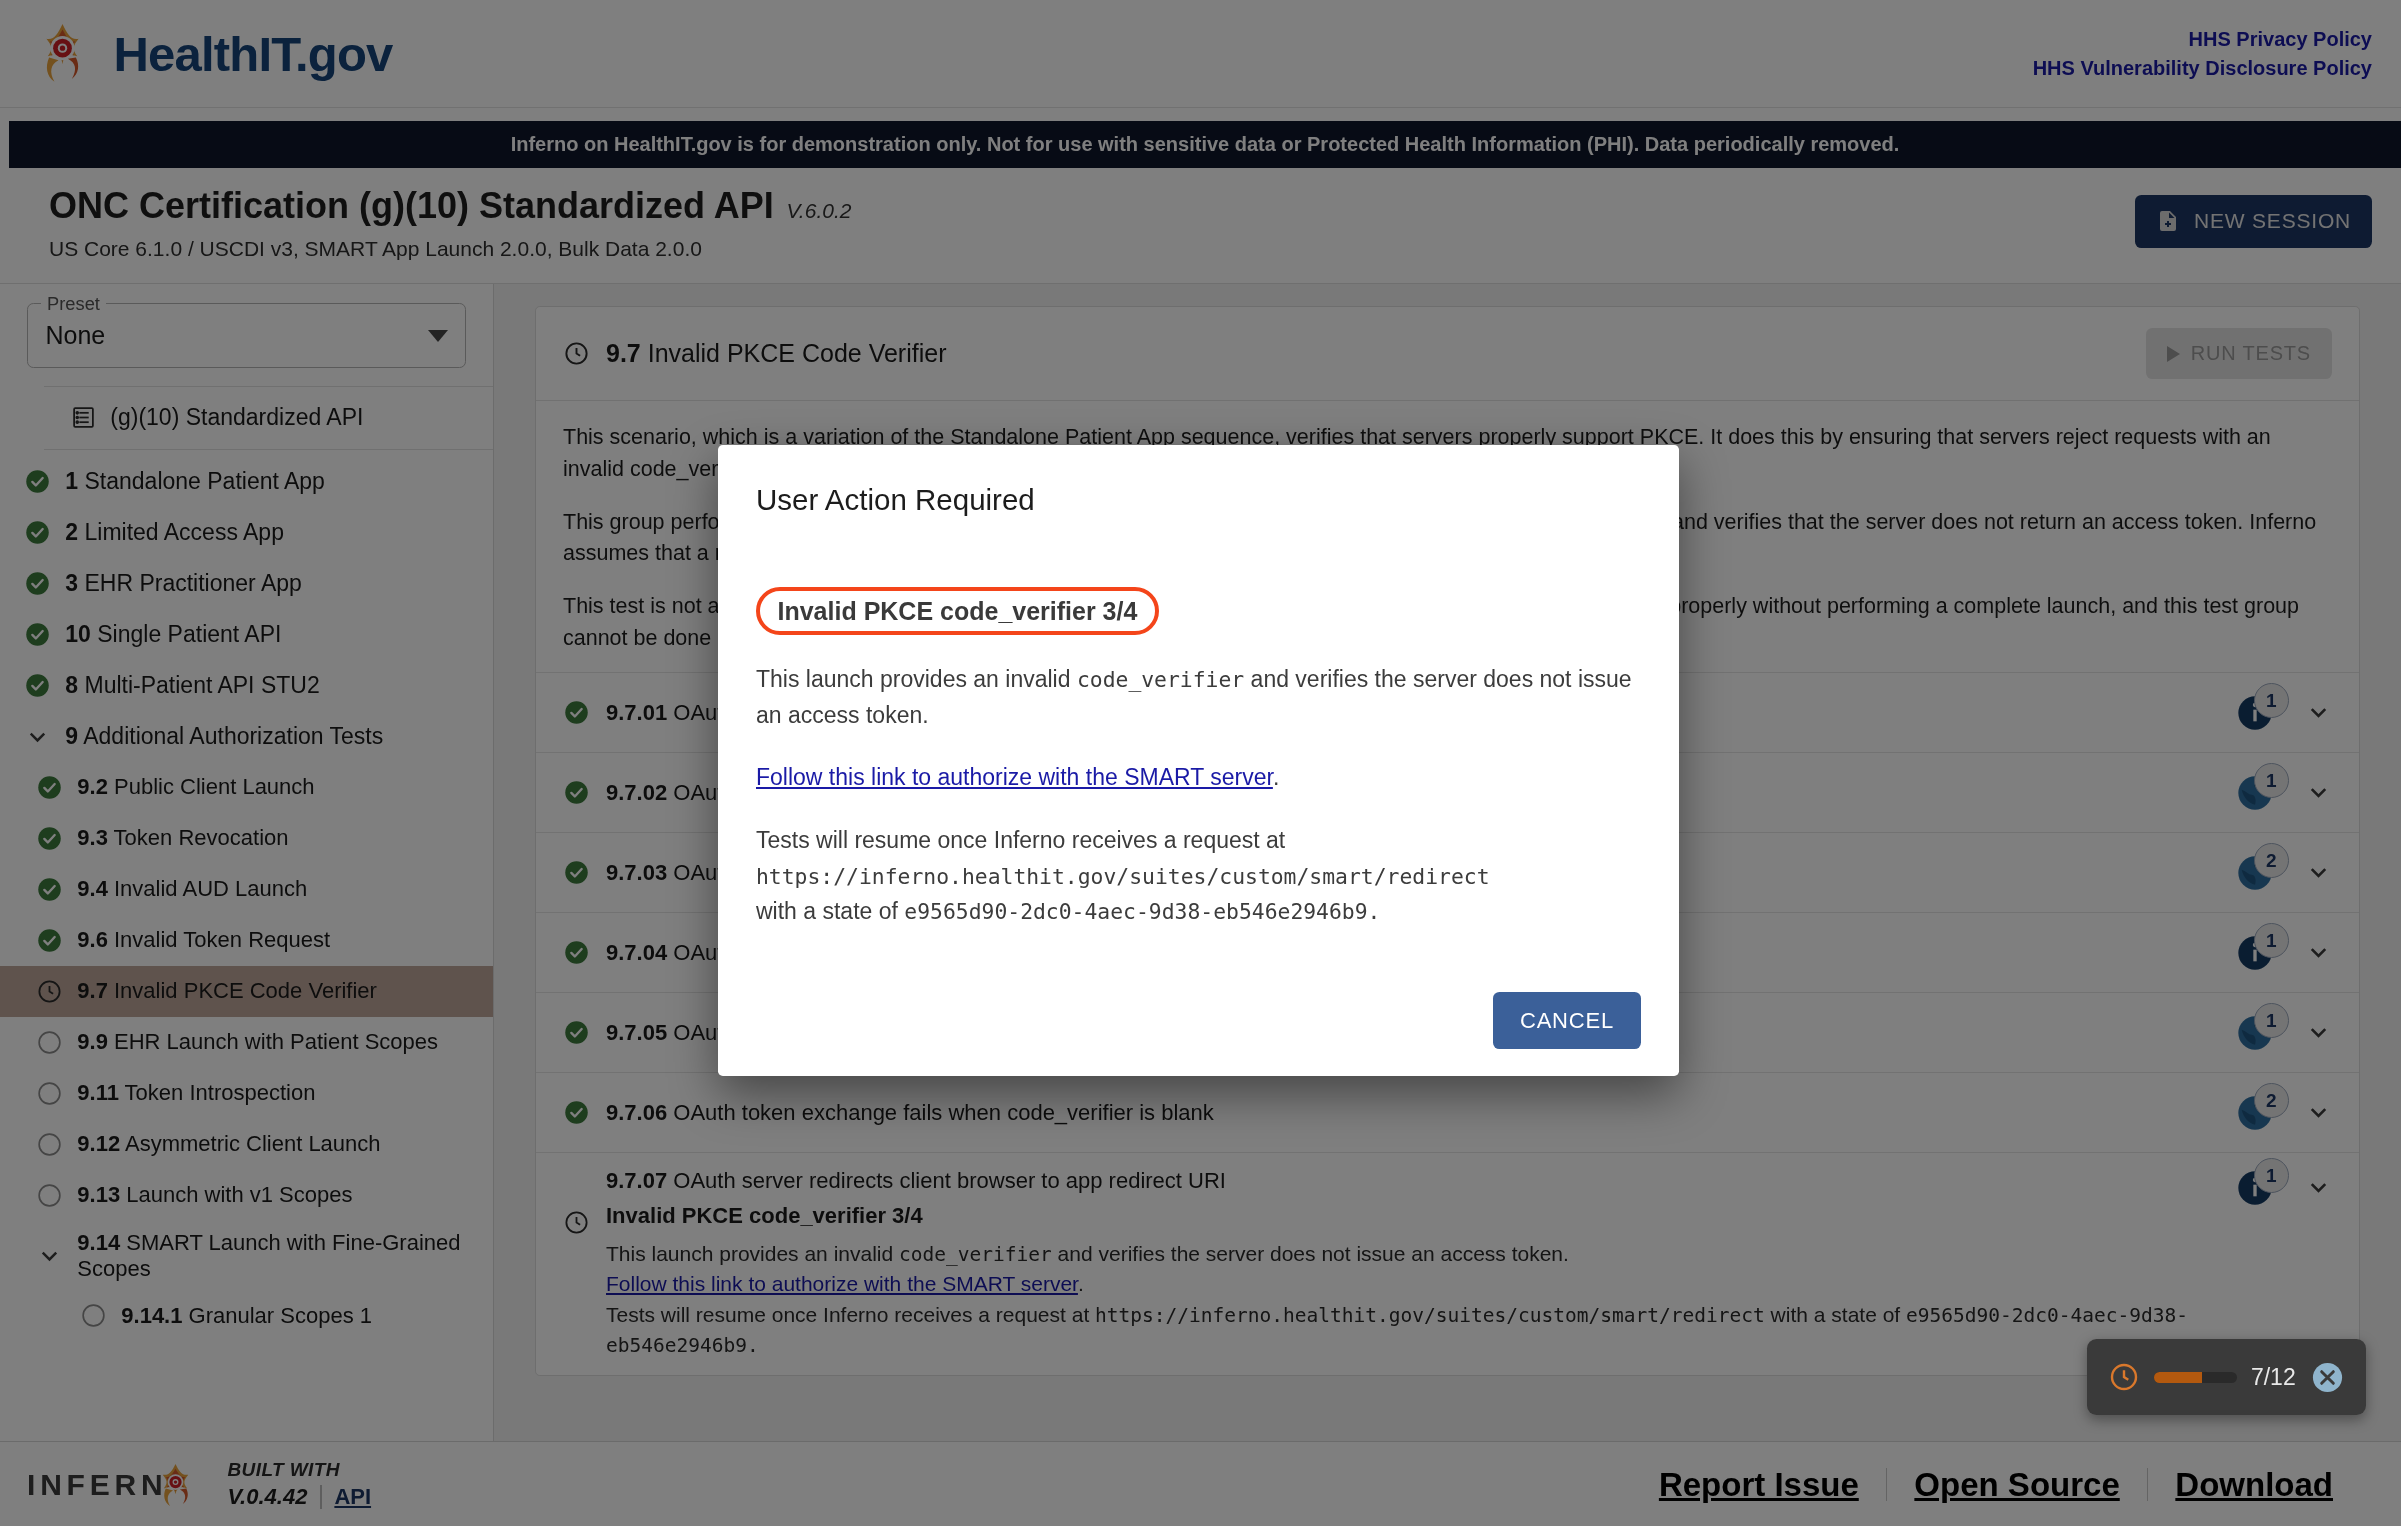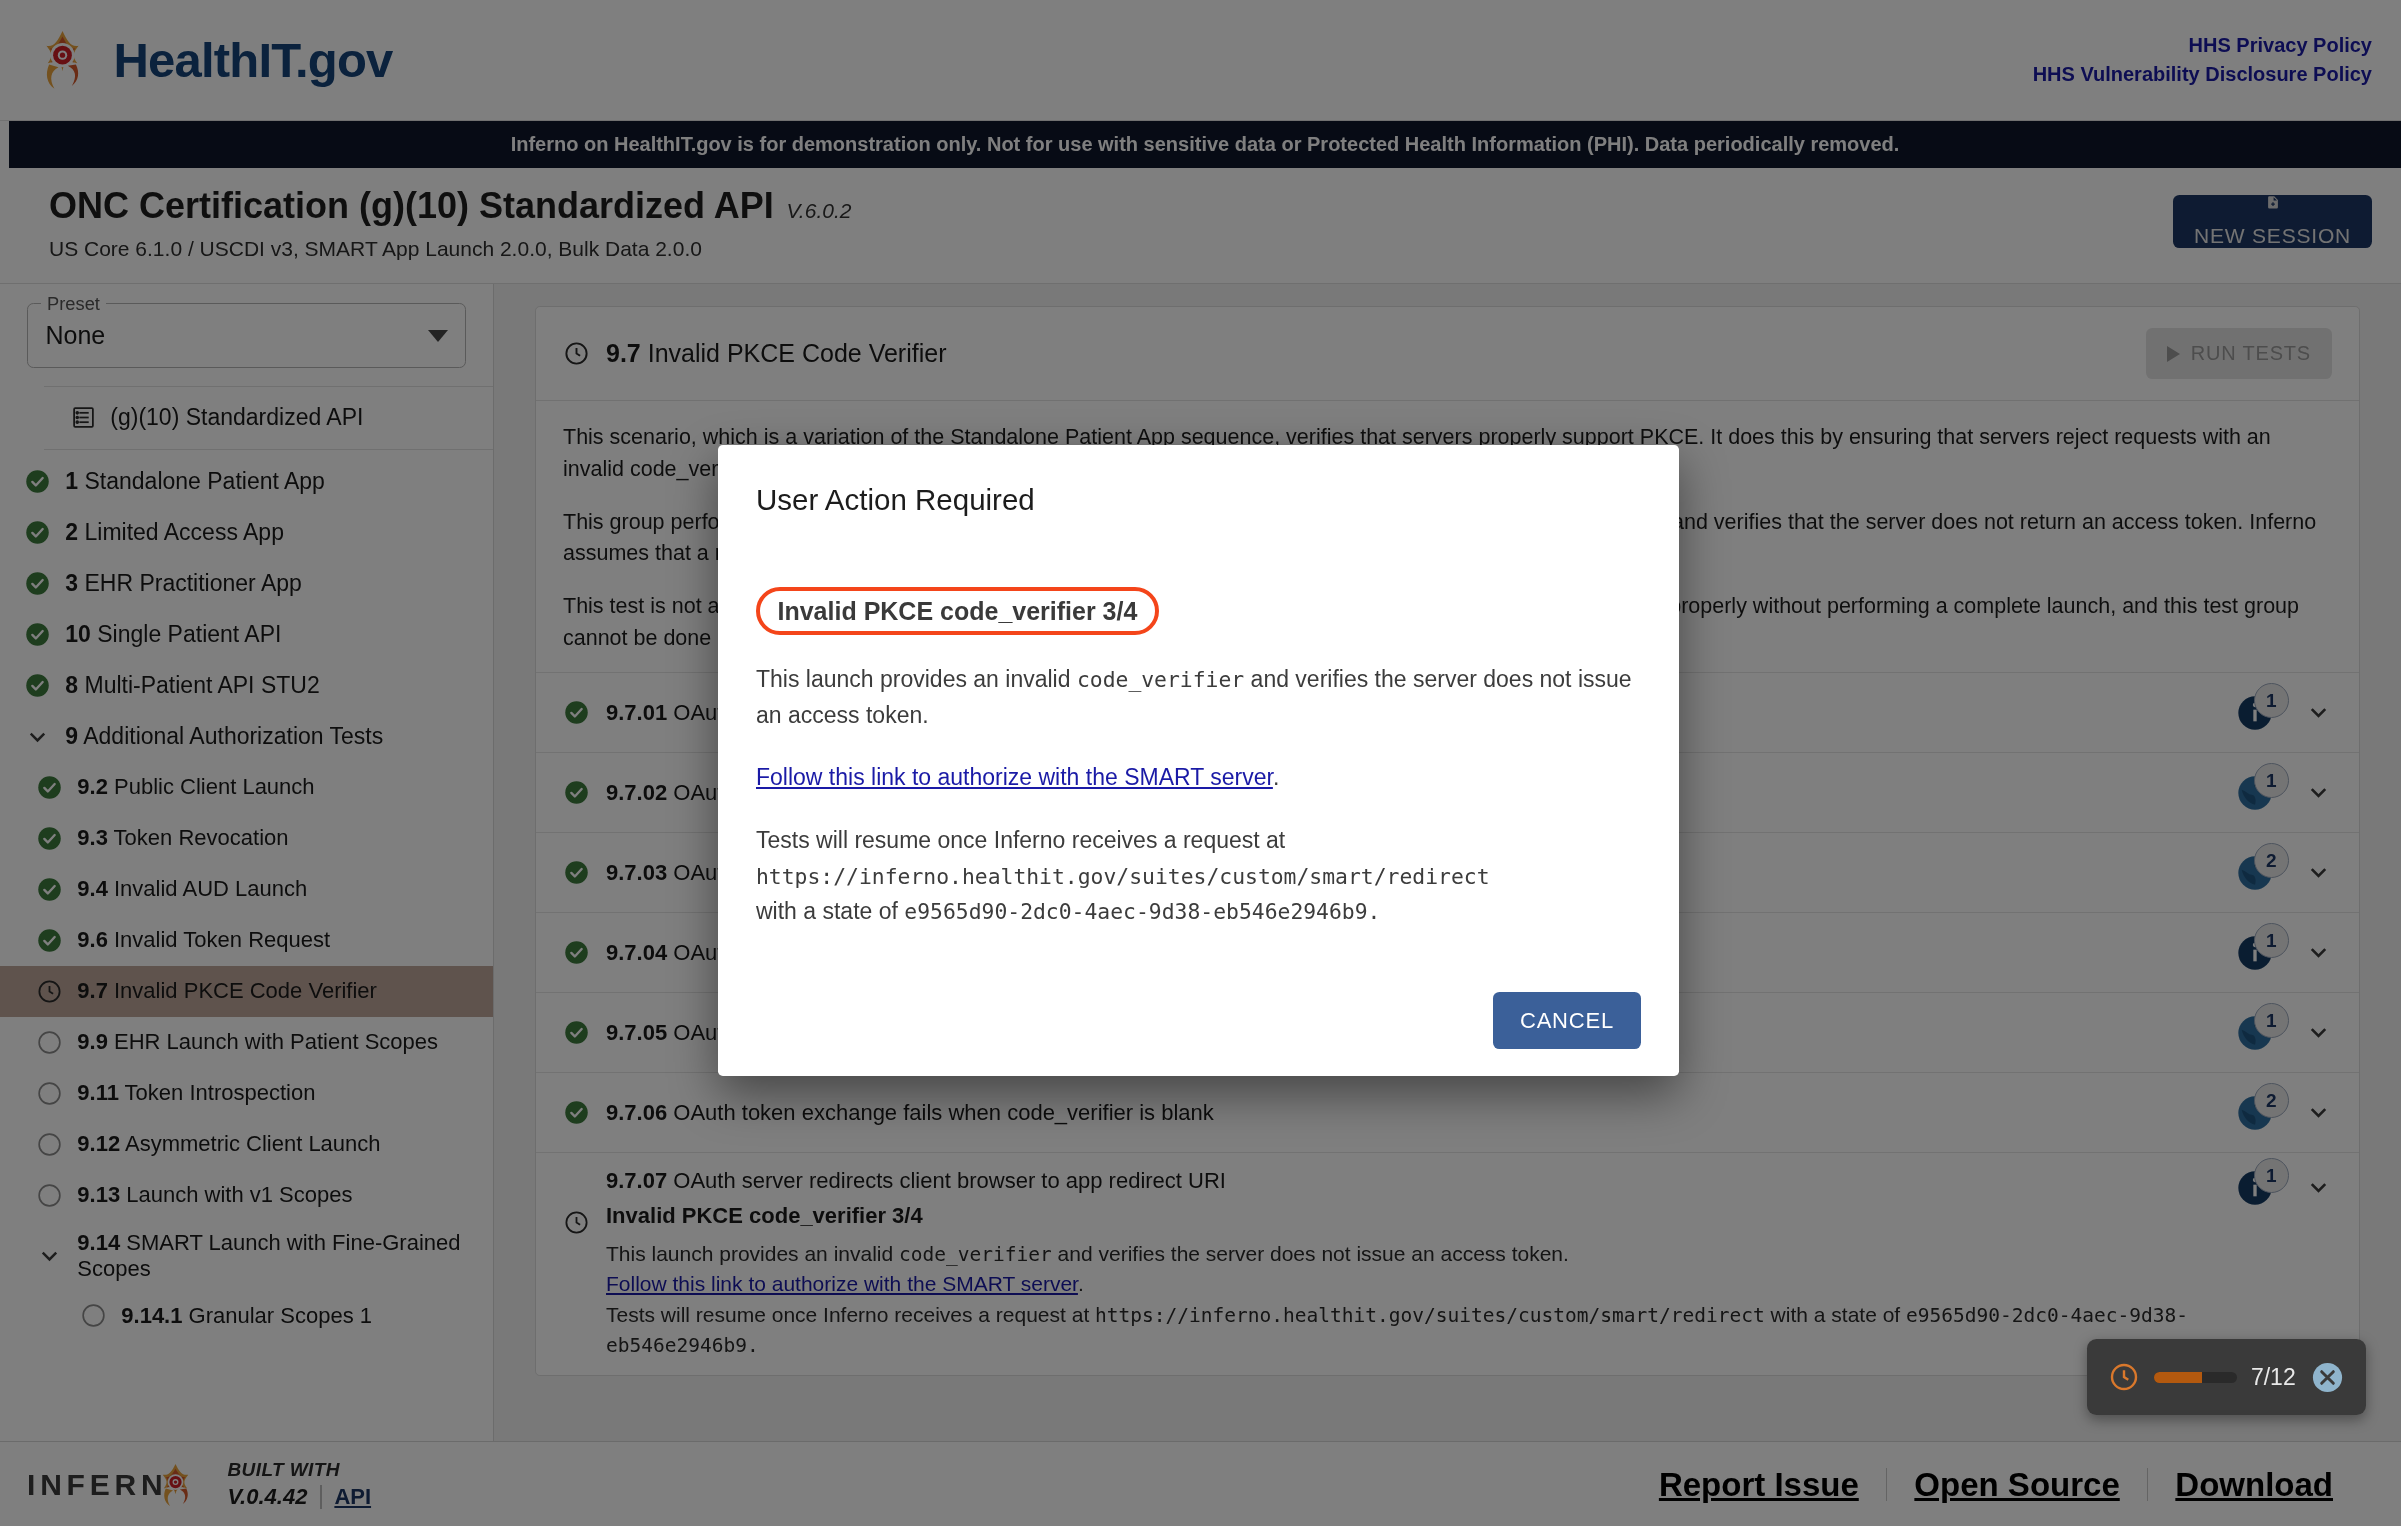--- a/index.html
+++ b/index.html
@@ -10,21 +10,21 @@
     overflow: hidden;
   }
   #root { position: relative; width: 2401px; height: 1527px; background: #fff; }
 
   
   .page-under { position: absolute; inset: 0; }
   .scrim { position: absolute; inset: 0; background: rgba(0,0,0,0.5); z-index: 50; }
 
   
   .hhs-header {
-    position: absolute; top: 0; left: 0; right: 0; height: 121px;
+    position: absolute; top: 0; left: 0; right: 0; height: 108px;
     background: #fff;
     display: flex; align-items: center; justify-content: space-between;
     padding: 0 29px;
     border-bottom: 0.8px solid #e3e3e3;
   }
   .brand { display: flex; align-items: center; gap: 17.5px; }
   .brand-logo { width: 67px; height: 67px; flex: 0 0 67px; }
   .brand-text { font-size: 49px; font-weight: 700; color: #16457a; letter-spacing: -0.8px; }
   .hhs-links { text-align: right; }
   .hhs-links a {
@@ -49,21 +49,20 @@
   }
   .suite-title { display: flex; align-items: baseline; gap: 12.7px; }
   .suite-title h1 { font-size: 36px; font-weight: 700; color: #1f1f1f; }
   .suite-title .ver { font-size: 21px; font-style: italic; color: #333; }
   .suite-sub { font-size: 21px; color: #2e2e2e; margin-top: 9.6px; }
   .new-session-btn {
     background: #1c3664; color: #e6e6e6; border: none; border-radius: 6.4px;
     height: 53px; padding: 0 21px; display: flex; align-items: center; gap: 14.3px;
     font-size: 21px; font-weight: 500; letter-spacing: 0.8px; cursor: pointer;
     margin-top: 9.6px;
-    flex-direction: column;
   }
   .new-session-btn svg { width: 24px; height: 24px; }
 
   
   .sidebar {
     position: absolute; top: 284px; left: 0; width: 494px; bottom: 86px;
     background: #ffffff; border-right: 0.8px solid #d8d8d8; overflow: hidden;
   }
   .preset-wrap { padding: 19px 27px 17.5px 27px; }
   .preset-field {

